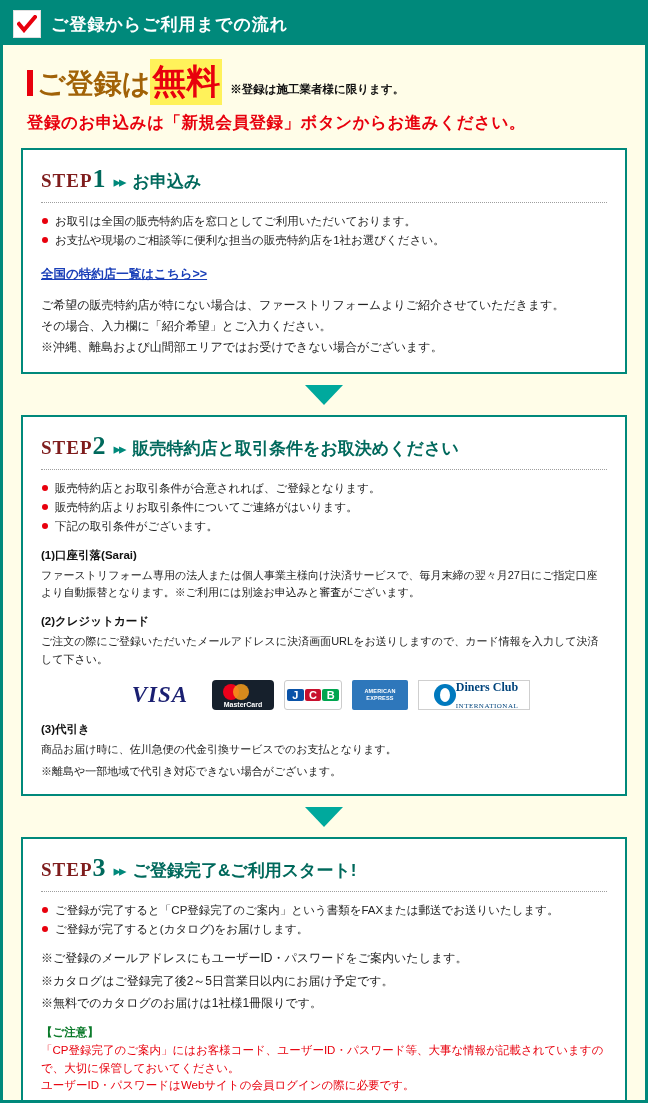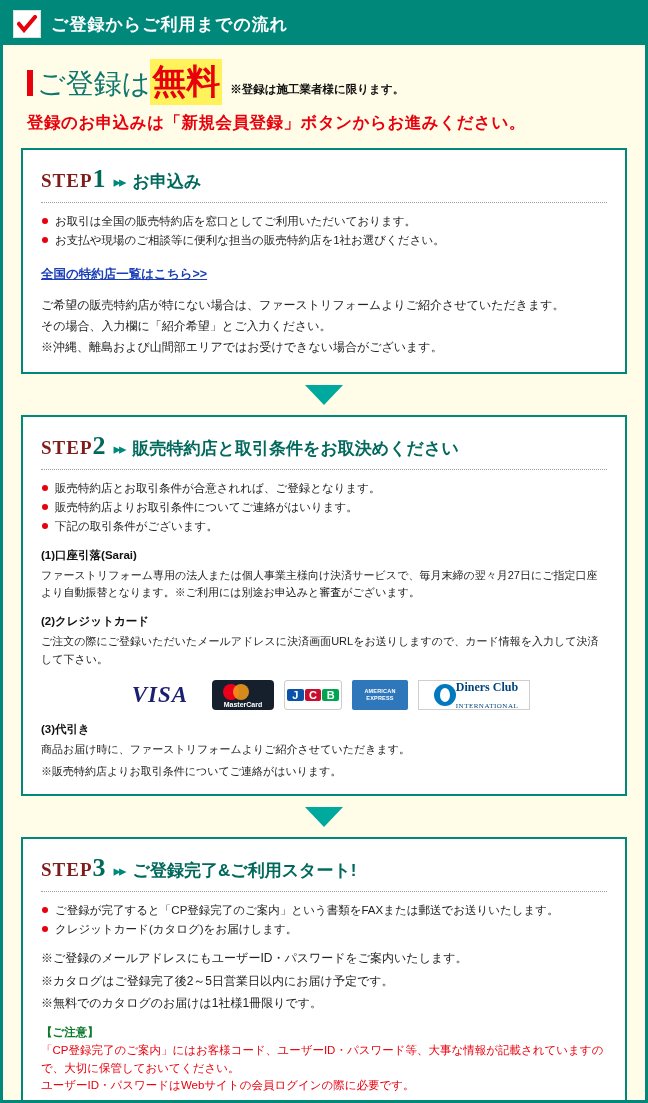--- a/index.html
+++ b/index.html
@@ -62,22 +62,22 @@
     display: inline-block;
     width: 6px;
     height: 26px;
     background: #e8000d;
     margin-right: 4px;
     position: relative;
     top: 3px;
   }
   .intro-big {
     font-size: 28px;
-    font-weight: normal;
-    color: #0f766e;
+    font-weight: bold;
+    color: #a16207;
     letter-spacing: 0px;
   }
   .intro-muryou {
     font-size: 34px;
     font-weight: bold;
     color: #e8000d;
     background: #fff25a;
     padding: 0 2px;
     letter-spacing: 0px;
   }
@@ -410,37 +410,37 @@
       <div class="card card-diners">
         <span class="diners-mark"></span>
         <span class="diners-text">
           <span class="d1">Diners Club</span><br>
           <span class="d2">INTERNATIONAL</span>
         </span>
       </div>
     </div>
 
     <div class="sub-head">(3)代引き</div>
-    <div class="sub-body">商品お届け時に、ファーストリフォームよりご紹介させていただきます。</div>
-    <div class="sub-body">※販売特約店よりお取引条件についてご連絡がはいります。</div>
+    <div class="sub-body">商品お届け時に、佐川急便の代金引換サービスでのお支払となります。</div>
+    <div class="sub-body">※離島や一部地域で代引き対応できない場合がございます。</div>
   </div>
 
   <div class="arrow-down"></div>
 
   <div class="step-box">
     <div class="step-head">
       <span class="step-label">STEP</span>
       <span class="step-num">3</span>
       <span class="step-arrows">▸▸</span>
       <span class="step-title">ご登録完了&amp;ご利用スタート!</span>
     </div>
     <div class="dotted"></div>
     <ul class="bullets">
       <li>ご登録が完了すると「CP登録完了のご案内」という書類をFAXまたは郵送でお送りいたします。</li>
-      <li>クレジットカード(カタログ)をお届けします。</li>
+      <li>ご登録が完了すると(カタログ)をお届けします。</li>
     </ul>
     <div style="height:8px"></div>
     <div class="note">※ご登録のメールアドレスにもユーザーID・パスワードをご案内いたします。</div>
     <div class="note">※カタログはご登録完了後2～5日営業日以内にお届け予定です。</div>
     <div class="note">※無料でのカタログのお届けは1社様1冊限りです。</div>
 
     <div class="caution">
       <span class="ttl">【ご注意】</span><br>
       <span>「CP登録完了のご案内」にはお客様コード、ユーザーID・パスワード等、大事な情報が記載されていますので、大切に保管しておいてください。</span><br>
       <span>ユーザーID・パスワードはWebサイトの会員ログインの際に必要です。</span>

